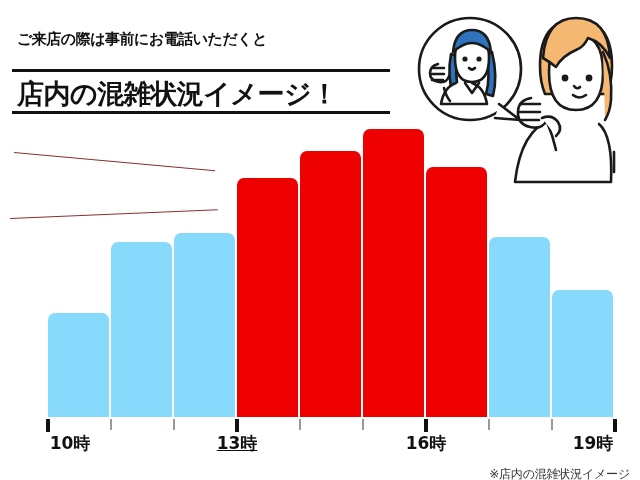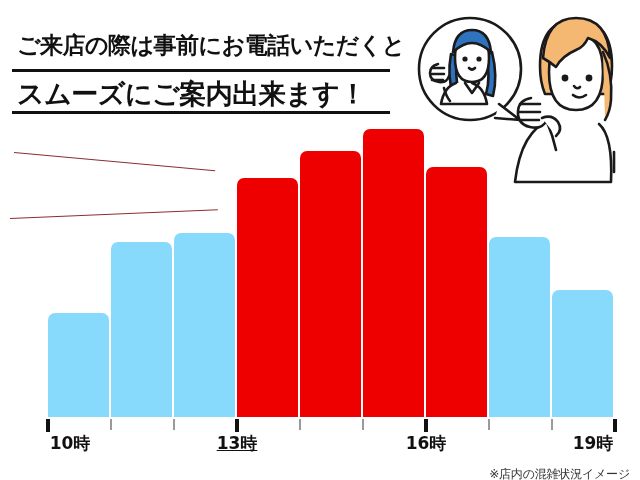--- a/index.html
+++ b/index.html
@@ -15,21 +15,21 @@
   
   .headline-block { position: absolute; left: 0; top: 0; width: 420px; }
   .headline-rule {
     position: absolute; left: 12px; width: 378px;
     height: 3px; background: #111111;
   }
   .rule-mid { top: 69px; }
   .rule-bot { top: 111px; }
   .headline-line1 {
     position: absolute; left: 17px; top: 30px;
-    font-size: 23px; font-weight: bold; color: #111111;
+    font-size: 15px; font-weight: bold; color: #111111;
     letter-spacing: -0.5px; white-space: nowrap;
   }
   .headline-line2 {
     position: absolute; left: 17px; top: 76px;
     font-size: 27px; font-weight: bold; color: #111111;
     letter-spacing: -0.5px; white-space: nowrap;
   }
   .annot-line {
     position: absolute; height: 1px; background: #8c2d2d;
     transform-origin: left center;
@@ -75,21 +75,21 @@
   .illustration { position: absolute; left: 404px; top: 2px; width: 236px; height: 196px; }
 </style>
 </head>
 <body>
 
 <div id="root">
 
   <div class="headline-block">
     <div class="headline-line1">ご来店の際は事前にお電話いただくと</div>
     <div class="headline-rule rule-mid"></div>
-    <div class="headline-line2">スムーズにご案内出来ます！</div>
+    <div class="headline-line2">店内の混雑状況イメージ！</div>
     <div class="headline-rule rule-bot"></div>
   </div>
 
   <div class="annot-line annot-line-top"></div>
   <div class="annot-line annot-line-bot"></div>
 
   <div class="chart" id="chart">
     <div class="baseline"></div>
   <div class="bar" style="left: 36px; width: 61px; height: 104px; background: rgb(135, 218, 252);"></div>
       <div class="bar" style="left: 99px; width: 61px; height: 175px; background: rgb(135, 218, 252);"></div>

